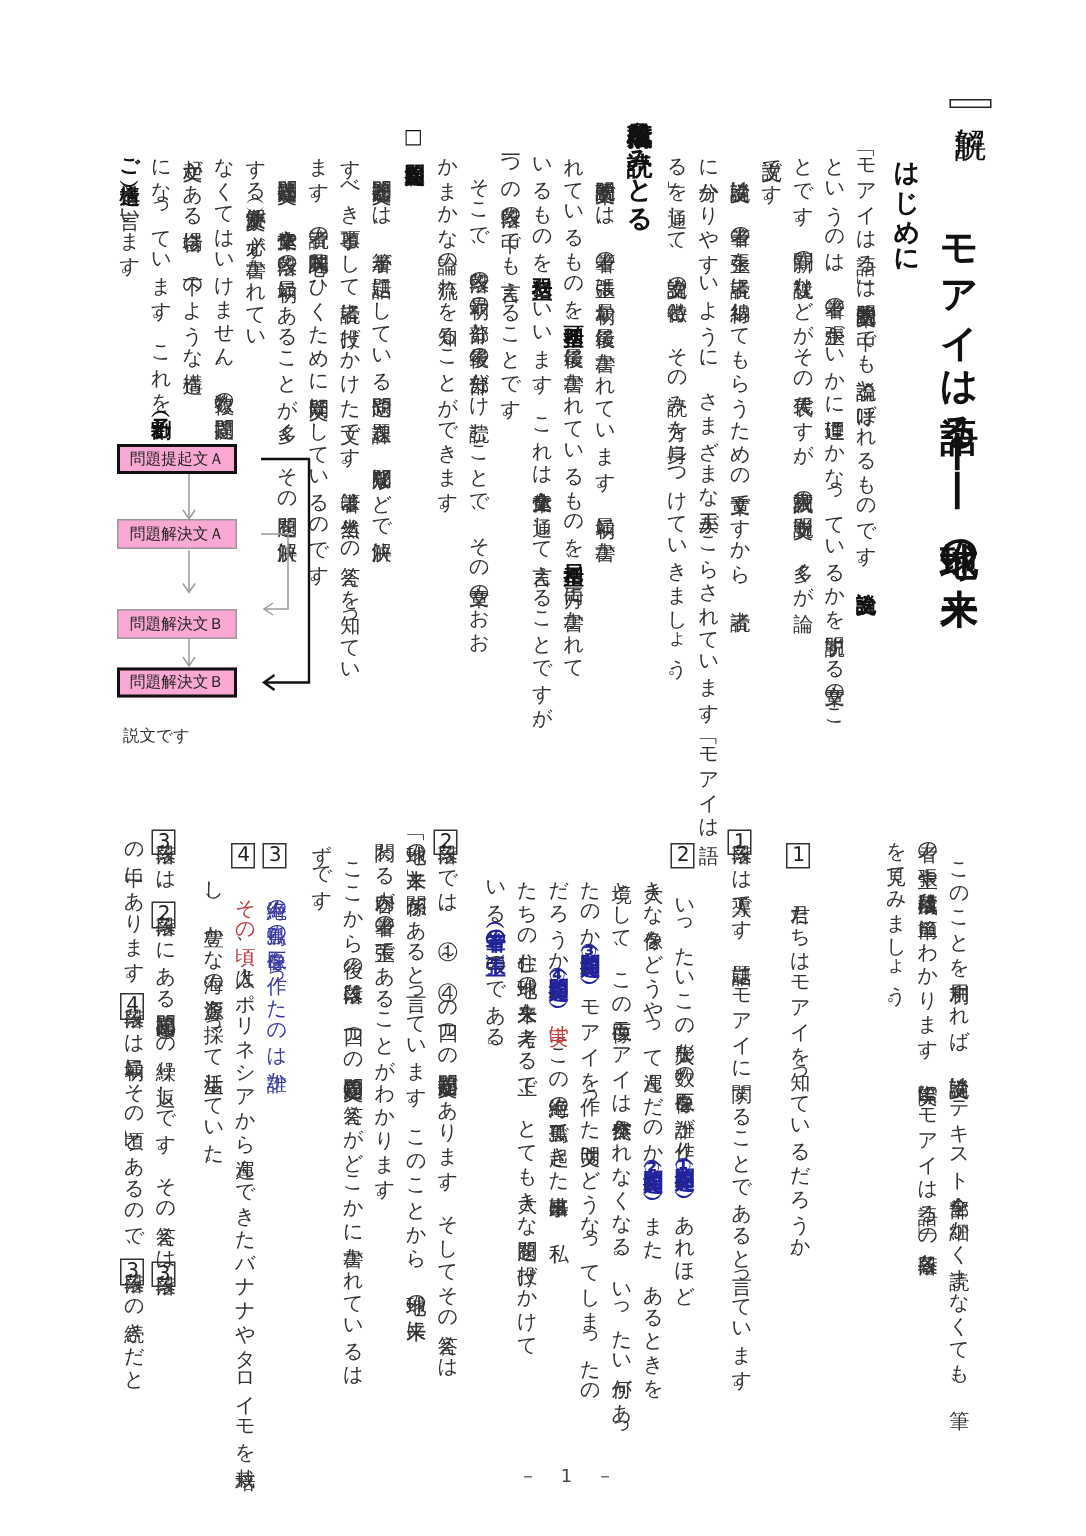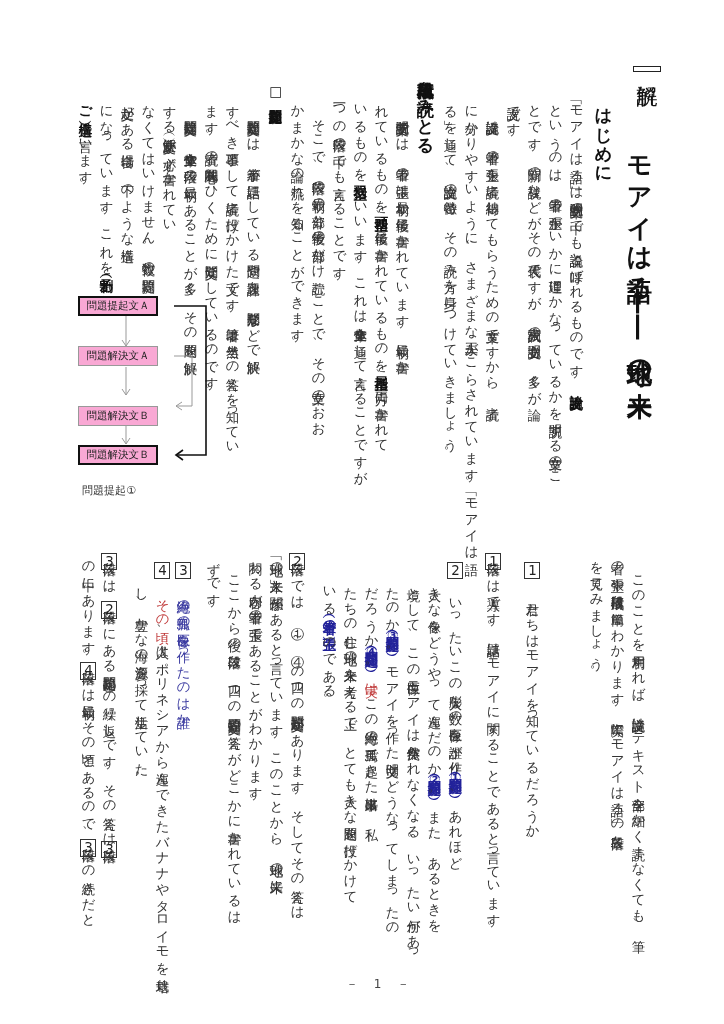--- a/index.html
+++ b/index.html
@@ -79,21 +79,21 @@
     <polyline points="96,60 114,60 114,110 98,110" fill="none" stroke="#999" stroke-width="1"></polyline>
     <path d="M104,106 L98,110 L104,114" fill="none" stroke="#999"></path>
     <polyline points="96,10 128,10 128,159 98,159" fill="none" stroke="#111" stroke-width="1.6"></polyline>
     <path d="M105,154 L98,159 L105,164" fill="none" stroke="#111" stroke-width="1.6"></path>
   </svg>
   <div class="dbox strong" style="top:0px;">問題提起文Ａ</div>
   <div class="dbox" style="top:50px;">問題解決文Ａ</div>
   <div class="dbox" style="top:100px;margin-top:10px;">問題解決文Ｂ</div>
   <div class="dbox strong" style="top:149px;">問題解決文Ｂ</div>
 </div>
-<div class="caption">問題提起①</div>
+<div class="caption">説文です</div>
 
 <div class="col" style="left:630px; top:552px;">　このことを利用すれば、論説文はテキスト全部を細かく読まなくても、筆</div>
 <div class="col" style="left:609px; top:552px;">者の主張や段落構成は簡単にわかります。実際に「モアイは語る」の各段落</div>
 <div class="col" style="left:588px; top:552px;">を見てみましょう。</div>
 
 <div class="col" style="left:524px; top:562px;"><span class="box">1</span>　<span>君たちはモアイを知っているだろうか。</span></div>
 <div class="col" style="left:485px; top:552px;"><span>段落</span><span class="box">1</span><span>は導入です。話題はモアイに関することであると言っています。</span></div>
 
 <div class="col" style="left:447px; top:562px;"><span class="box">2</span></div>
 <div class="col" style="left:447px; top:590px;"><span>いったいこの膨大な数の巨像を誰が作り</span><span class="blue">（問題提起①）</span><span>、あれほど</span></div>

